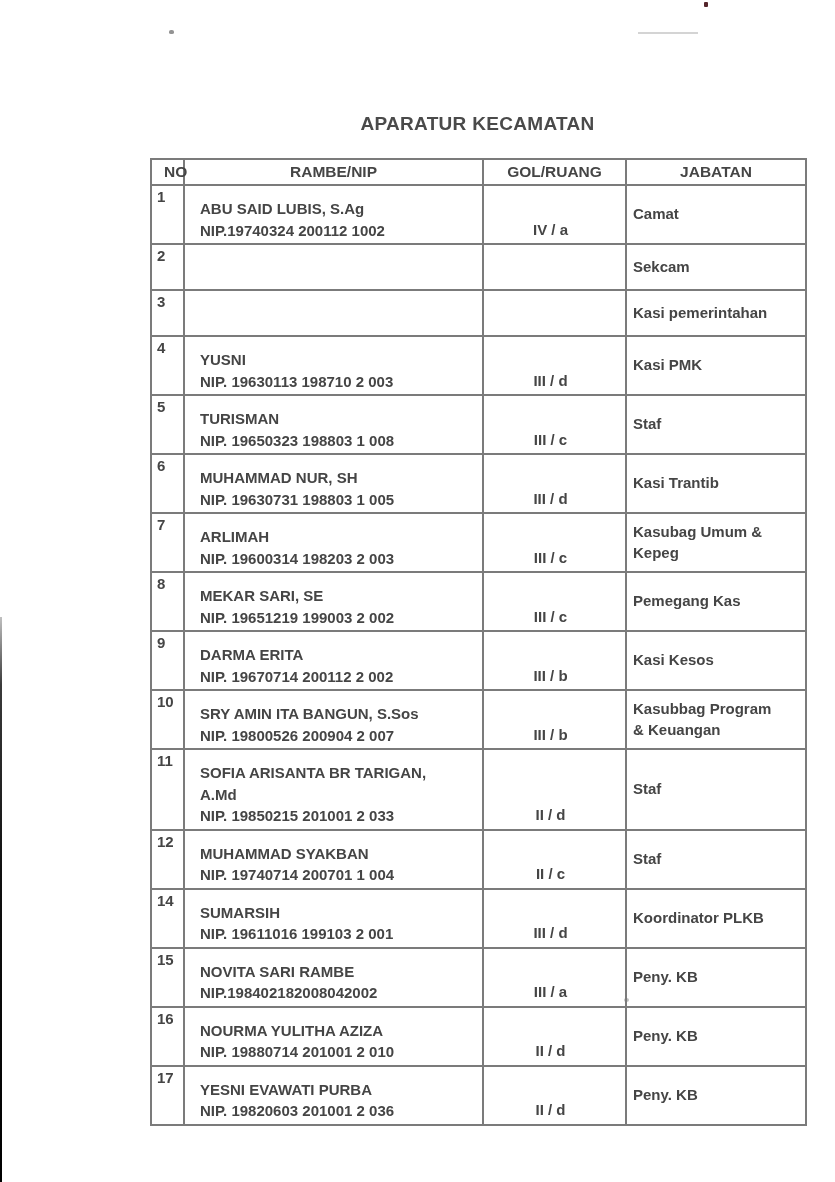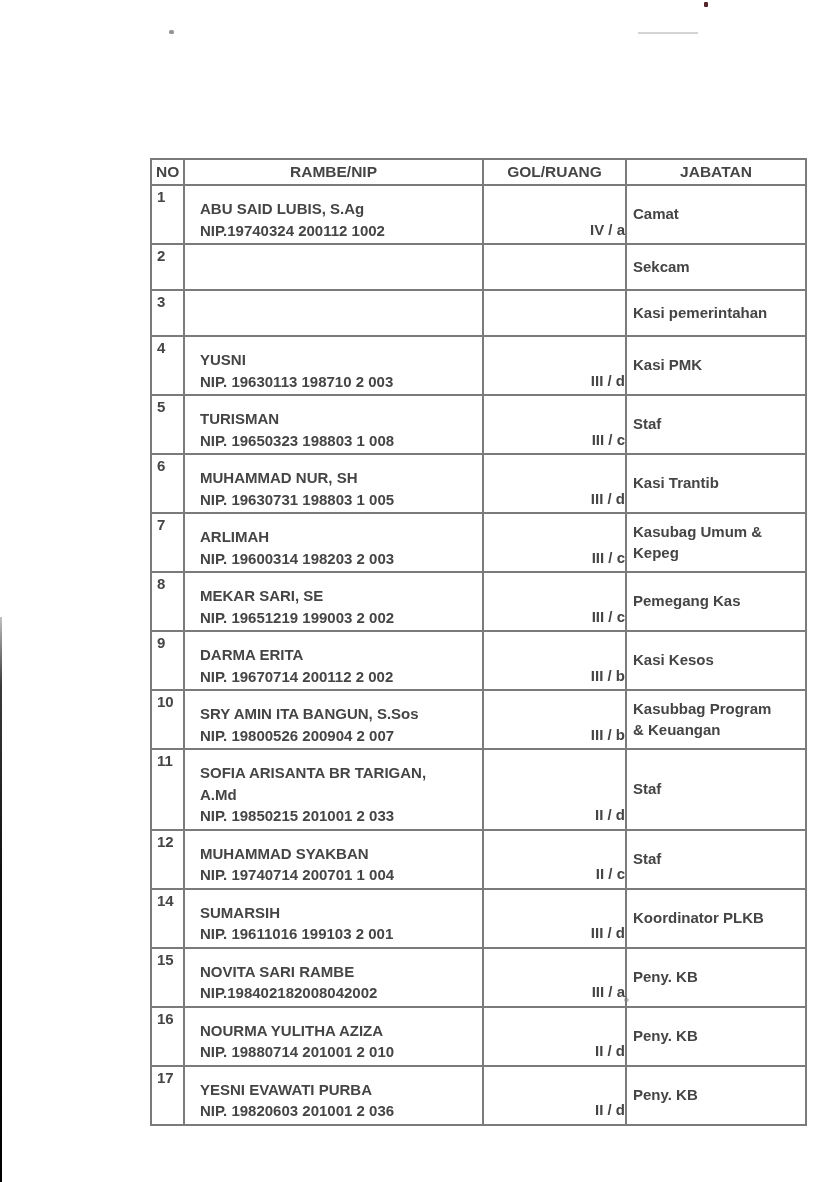--- a/index.html
+++ b/index.html
@@ -37,38 +37,38 @@
   col.col-gol     { width: 143px; }
   col.col-jabatan { width: 180px; }
   th, td {
     border: 2px solid #7b7b7b;
     color: #454545;
   }
   th {
     height: 22px;
     font-size: 15.5px;
     text-align: center;
-    padding: 1px 4px;
+    padding: 1px 12px;
     font-weight: bold;
   }
   tbody tr { height: 46px; }
   td { vertical-align: top; font-size: 15px; }
   td.c-no {
     text-align: left;
     padding: 2px 0 0 5px;
   }
   td.c-nama {
     padding: 12px 18px 2px 15px;
     line-height: 21.5px;
   }
   td.c-nama .nama { white-space: pre-line; }
   td.c-gol {
     vertical-align: bottom;
-    text-align: right;
-    padding: 0 0 3px 0;
+    text-align: center;
+    padding: 0 8px 3px 0;
     line-height: 21.5px;
   }
   td.c-jabatan {
     vertical-align: middle;
     text-align: left;
     padding: 0 6px;
     line-height: 20.5px;
   }
   td.c-jabatan .jab { white-space: pre-line; }
 
@@ -99,20 +99,21 @@
 <body>
 
 <div class="sheet">
 
   <div class="art art-red-dot"></div>
   <div class="art art-faint-line"></div>
   <div class="art art-small-mark"></div>
   <div class="art art-left-edge-line"></div>
   <div class="art art-faint-dot"></div>
 
+  <h1 class="doc-title">APARATUR KECAMATAN</h1>
 
   <table class="aparatur">
     <colgroup>
       <col class="col-no">
       <col class="col-nama">
       <col class="col-gol">
       <col class="col-jabatan">
     </colgroup>
     <thead>
       <tr>

